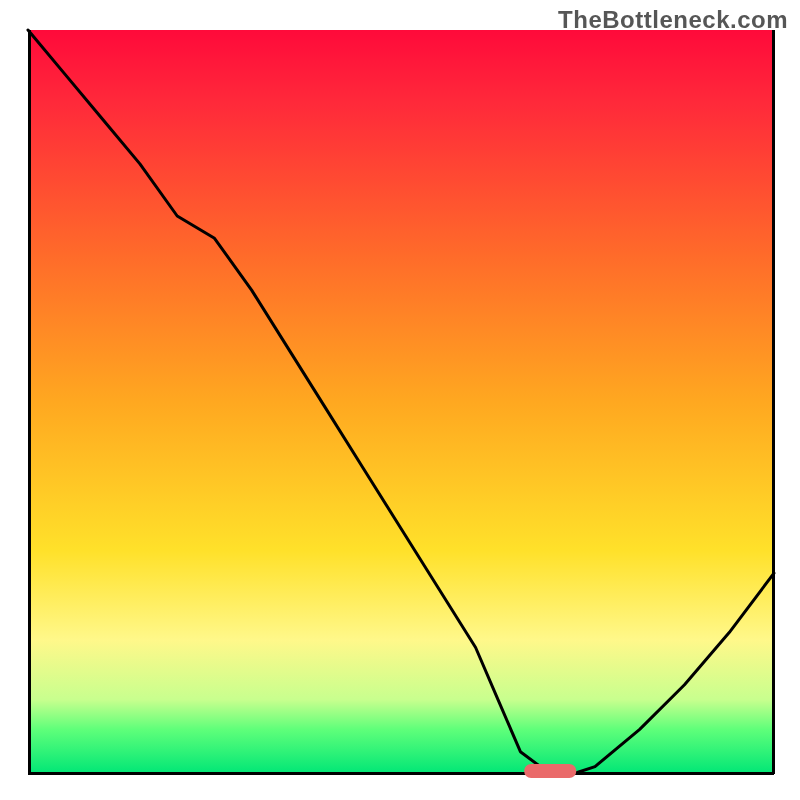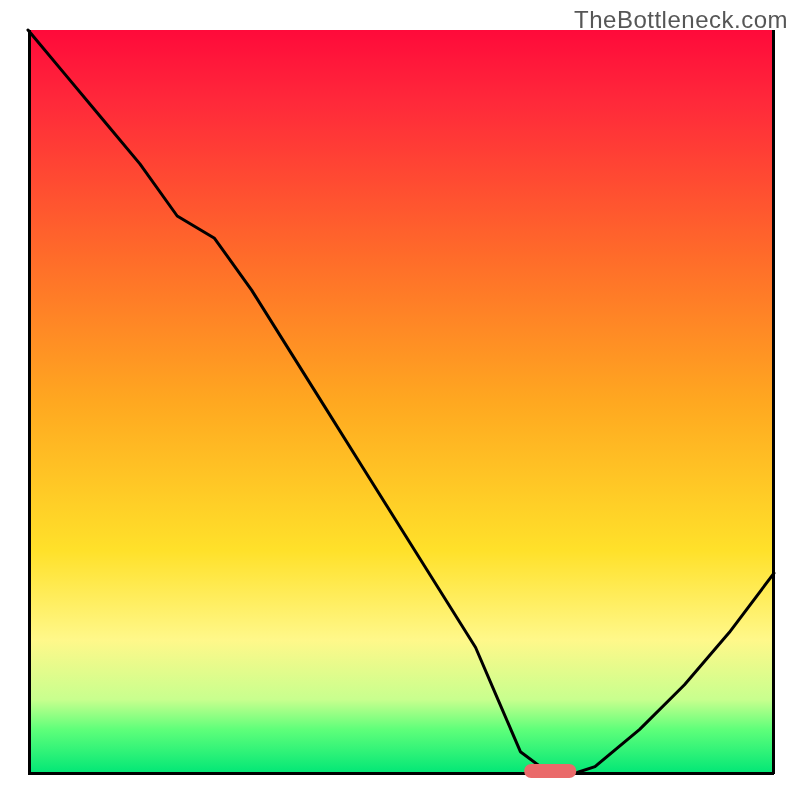--- a/index.html
+++ b/index.html
@@ -1,19 +1,19 @@
 <!DOCTYPE html>
 <html><head>
 <meta charset="utf-8">
 <style>
   html,body{margin:0;padding:0;width:800px;height:800px;overflow:hidden;
     font-family:Arial,Helvetica,sans-serif;background:#fff}
   .wrap{position:relative;width:800px;height:800px}
   .attribution{position:absolute;top:6px;right:12px;font-size:24px;
-    font-weight:400;color:#565656;letter-spacing:.5px}
+    font-weight:700;color:#565656;letter-spacing:.5px}
   
   .plot{position:absolute;left:28px;top:30px;width:746px;height:744px;
     background:linear-gradient(to bottom,
       #ff0a3a 0%,  
       #ff2a3a 10%,
       #ff6a2a 30%,
       #ffa820 50%,
       #ffe12a 70%,
       #fff88a 82%,
       #c8ff8e 90%,

